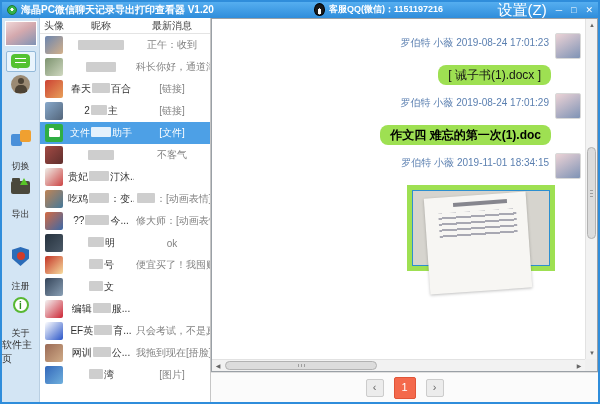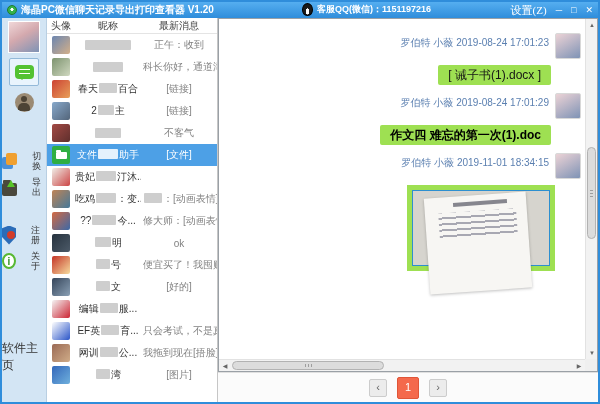--- a/index.html
+++ b/index.html
@@ -2,52 +2,52 @@
 <html><head>
 <meta charset="utf-8">
 <style>
   html,body{margin:0;padding:0;background:#888;}
   *{box-sizing:border-box;font-family:"Liberation Sans","DejaVu Sans",sans-serif;}
   .win{width:600px;height:404px;border:2px solid #2f8ddb;background:#d3e5f4;display:flex;flex-direction:column;overflow:hidden;}
   
   .titlebar{height:16px;background:linear-gradient(#55aef0,#2f8ddb);display:flex;align-items:center;padding:0 5px;position:relative;color:#fff;flex:0 0 16px;}
   .app-ico{width:10px;height:10px;border-radius:50%;background:radial-gradient(circle at 50% 45%,#fff 0 25%,#35b24a 26%);margin-right:4px;border:1px solid #1d7a2f;}
   .tb-title{font-size:10px;font-weight:bold;white-space:nowrap;}
-  .support{position:absolute;left:300px;top:1px;display:flex;align-items:center;gap:4px;}
+  .support{position:absolute;left:312px;top:1px;display:flex;align-items:center;gap:4px;}
   .penguin{width:11px;height:13px;background:radial-gradient(ellipse at 50% 68%,#fff 0 28%,#1a1a1a 29%);border-radius:50% 50% 46% 46%;border:1px solid #000;}
   .support-text{font-size:9px;font-weight:bold;white-space:nowrap;}
   .tb-right{margin-left:auto;display:flex;align-items:center;gap:9px;}
-  .tb-set{font-size:11px;cursor:default;font-family:Liberation Serif, serif;}
+  .tb-set{font-size:15px;cursor:default;}
   .tb-glyph{font-size:9px;line-height:10px;cursor:default;}
   
   .bodyrow{flex:1;display:flex;min-height:0;}
   
   .sidebar{flex:0 0 38px;background:#d3e5f4;border-right:1px solid #b9cfe2;display:flex;flex-direction:column;align-items:center;padding-top:3px;}
   .suser{width:32px;height:32px;border:1px solid #fff;background:linear-gradient(150deg,#f0d7d8 0%,#d4a9ae 45%,#7f93b5 100%);margin-bottom:4px;}
   .sbtn{width:30px;height:28px;display:flex;align-items:center;justify-content:center;margin:1px 0;}
   .sbtn.sel{background:#e9f4fd;border:1px solid #93b9d9;border-radius:2px;}
   .chatic{width:19px;height:14px;background:#53c232;border-radius:4px;position:relative;}
   .chatic::before{content:"";position:absolute;left:4px;right:4px;top:4px;height:6px;background:repeating-linear-gradient(180deg,#fff 0 1.5px,transparent 1.5px 4px);}
   .chatic::after{content:"";position:absolute;left:4px;bottom:-4px;border:3px solid transparent;border-top-color:#53c232;}
   .ctic{width:19px;height:19px;border-radius:50%;background:#9b8a73;position:relative;overflow:hidden;}
   .ctic::before{content:"";position:absolute;left:6.5px;top:3px;width:6px;height:6px;border-radius:50%;background:#4d4335;}
   .ctic::after{content:"";position:absolute;left:3.5px;top:10px;width:12px;height:8px;border-radius:5px 5px 0 0;background:#4d4335;}
-  .sgroup{display:flex;flex-direction:row;align-items:center;gap:15px;margin-top:6px;}
+  .sgroup{display:flex;flex-direction:column;align-items:center;gap:15px;margin-top:6px;}
   .slabel{font-size:9px;color:#333;line-height:10px;}
   .swic{width:20px;height:16px;position:relative;}
   .swic::before{content:"";position:absolute;left:0;bottom:0;width:11px;height:12px;background:#4a90d9;border-radius:2px;}
   .swic::after{content:"";position:absolute;right:0;top:0;width:11px;height:12px;background:#f0a030;border-radius:2px;}
   .exic{width:19px;height:13px;background:#4a483c;border-radius:2px;position:relative;margin-top:4px;}
   .exic::before{content:"";position:absolute;top:-3px;left:1px;width:8px;height:3px;background:#4a483c;border-radius:1px 1px 0 0;}
   .exic::after{content:"";position:absolute;top:-7px;right:2px;border:4px solid transparent;border-bottom:7px solid #58c428;}
   .rgic{width:17px;height:19px;background:#2b6cb8;clip-path:polygon(50% 0,100% 15%,100% 60%,50% 100%,0 60%,0 15%);position:relative;}
   .rgic::after{content:"";position:absolute;left:4.5px;top:5px;width:8px;height:8px;border-radius:50%;background:#d23c2a;}
   .abic{width:16px;height:16px;border-radius:50%;background:#fff;border:2px solid #58b832;color:#2f8f1f;font-weight:bold;font-size:10px;display:flex;align-items:center;justify-content:center;}
   .abic::before{content:"i";}
-  .homepage{margin-top:auto;margin-bottom:28px;font-size:12px;color:#333;font-family:Liberation Serif, serif;}
+  .homepage{margin-top:auto;margin-bottom:36px;font-size:10px;color:#333;font-family:Liberation Serif, serif;}
   
   .chatlist{flex:0 0 171px;background:#fff;border-right:1px solid #c6c6c6;display:flex;flex-direction:column;min-height:0;}
   .lheader{flex:0 0 16px;display:grid;grid-template-columns:28px 66px 1fr;align-items:center;border-bottom:1px solid #e4e4e4;font-size:10px;color:#444;}
   .lheader span{text-align:center;white-space:nowrap;}
   .lrows{flex:1;overflow:hidden;}
   .lrow{height:22px;display:grid;grid-template-columns:28px 66px 1fr;align-items:center;}
   .lav{width:18px;height:18px;margin-left:5px;border-radius:2px;}
   .fileav{background:#2fae43;position:relative;}
   .fileav::before{content:"";position:absolute;left:3.5px;top:6px;width:11px;height:7px;background:#fff;border-radius:1px;}
   .fileav::after{content:"";position:absolute;left:3.5px;top:4px;width:5px;height:2px;background:#fff;border-radius:1px 1px 0 0;}
@@ -58,21 +58,21 @@
   .lrow.sel .lnick,.lrow.sel .lmsg{color:#fff;}
   .lrow.sel .blur{background:rgba(255,255,255,.85);}
   
   .main{flex:1;display:flex;flex-direction:column;background:#f4f4f4;min-width:0;}
   .chatpanel{flex:1;position:relative;background:#fff;border:1px solid #9aa0a6;margin:0;overflow:hidden;}
   .messages{position:absolute;left:0;top:0;right:12px;bottom:12px;overflow:hidden;display:flex;flex-direction:column;align-items:flex-end;padding:14px 4px 0 0;}
   .mgroup{display:flex;flex-direction:column;align-items:flex-end;text-align:right;}
   .mhead{display:flex;align-items:flex-start;gap:6px;margin-bottom:6px;}
   .msender{font-size:10px;color:#5a7fb0;margin-top:3px;white-space:nowrap;}
   .mavatar{width:26px;height:26px;border-radius:2px;border:1px solid #d8d8d8;}
-  .bubble{background:#9ee052;color:#151515;font-size:12px;line-height:14px;padding:3px 10px;margin:0 30px 8px 0;border-radius:2px;white-space:nowrap;}
+  .bubble{background:#9ee052;color:#151515;font-size:12px;line-height:14px;padding:3px 10px;margin:0 30px 8px 0;border-radius:8px;white-space:nowrap;}
   .bubble.doclink{color:#000000;font-weight:bold;}
   .chat-image{position:relative;width:148px;background:#9ee052;margin:0 26px 10px 0;}
   .chat-image::before{content:"";position:absolute;inset:5px;border:1px solid #2d8fd0;}
   .chat-image i{position:absolute;display:block;}
   .img-room{height:100px;}
   .img-room::before{background:linear-gradient(#cbc9c3 0 62%,#b5b2aa 62% 100%);}
   .img-room .d1{left:15px;top:19px;width:20px;height:54px;background:#343a3e;}
   .img-room .d2{left:43px;top:9px;width:36px;height:26px;background:linear-gradient(90deg,#2da8a0 0 25%,#3a7fd0 25% 50%,#d05a40 50% 75%,#e0c040 75% 100%);}
   .img-room .d3{left:68px;top:33px;width:14px;height:28px;background:linear-gradient(#cd8080,#b05860);border-radius:3px;}
   .img-room .d4{left:70px;top:60px;width:10px;height:24px;background:#3c4450;}
@@ -165,31 +165,31 @@
           <div class="lrow">
             <div class="lav" style="background: linear-gradient(135deg, rgb(204, 66, 51), rgb(232, 160, 90));"></div>
             <div class="lnick"><span class="">春天</span><span class="blur" style="width: 18px;"></span><span class="">百合</span></div>
             <div class="lmsg"><span class="">[链接]</span></div>
           </div>
           <div class="lrow">
             <div class="lav" style="background: linear-gradient(135deg, rgb(136, 169, 203), rgb(83, 101, 122));"></div>
             <div class="lnick"><span class="">2</span><span class="blur" style="width: 16px;"></span><span class="">主</span></div>
             <div class="lmsg"><span class="">[链接]</span></div>
           </div>
-          <div class="lrow">
-            <div class="lav" style="background: linear-gradient(135deg, rgb(163, 74, 68), rgb(95, 47, 45));"></div>
-            <div class="lnick"><span class="blur" style="width: 26px;"></span></div>
-            <div class="lmsg"><span class="">不客气</span></div>
-          </div>
           <div class="lrow sel">
             <div class="lav fileav"></div>
             <div class="lnick"><span class="">文件</span><span class="blur" style="width: 20px;"></span><span class="">助手</span></div>
             <div class="lmsg"><span class="">[文件]</span></div>
           </div>
           <div class="lrow">
+            <div class="lav" style="background: linear-gradient(135deg, rgb(163, 74, 68), rgb(95, 47, 45));"></div>
+            <div class="lnick"><span class="blur" style="width: 26px;"></span></div>
+            <div class="lmsg"><span class="">不客气</span></div>
+          </div>
+          <div class="lrow">
             <div class="lav" style="background: linear-gradient(135deg, rgb(240, 238, 232), rgb(204, 68, 68));"></div>
             <div class="lnick"><span class="">贵妃</span><span class="blur" style="width: 20px;"></span><span class="">汀沐...</span></div>
             <div class="lmsg"></div>
           </div>
           <div class="lrow">
             <div class="lav" style="background: linear-gradient(135deg, rgb(192, 132, 85), rgb(68, 120, 154));"></div>
             <div class="lnick"><span class="">吃鸡</span><span class="blur" style="width: 20px;"></span><span class="">：变...</span></div>
             <div class="lmsg"><span class="blur" style="width: 18px;"></span><span class="">：[动画表情]</span></div>
           </div>
           <div class="lrow">
@@ -203,21 +203,20 @@
             <div class="lmsg"><span class="">ok</span></div>
           </div>
           <div class="lrow">
             <div class="lav" style="background: linear-gradient(135deg, rgb(195, 51, 38), rgb(247, 220, 158));"></div>
             <div class="lnick"><span class="blur" style="width: 14px;"></span><span class="">号</span></div>
             <div class="lmsg"><span class="">便宜买了！我囤购了...</span></div>
           </div>
           <div class="lrow">
             <div class="lav" style="background: linear-gradient(135deg, rgb(53, 69, 90), rgb(138, 160, 181));"></div>
             <div class="lnick"><span class="blur" style="width: 14px;"></span><span class="">文</span></div>
-            <div class="lmsg"><span class="">[好的]</span></div>
           </div>
           <div class="lrow">
             <div class="lav" style="background: linear-gradient(135deg, rgb(244, 244, 244), rgb(204, 36, 51));"></div>
             <div class="lnick"><span class="">编辑</span><span class="blur" style="width: 18px;"></span><span class="">服...</span></div>
             <div class="lmsg"></div>
           </div>
           <div class="lrow">
             <div class="lav" style="background: linear-gradient(135deg, rgb(255, 255, 255), rgb(42, 85, 200));"></div>
             <div class="lnick"><span class="">EF英</span><span class="blur" style="width: 18px;"></span><span class="">育...</span></div>
             <div class="lmsg"><span class="">只会考试，不是真的...</span></div>

